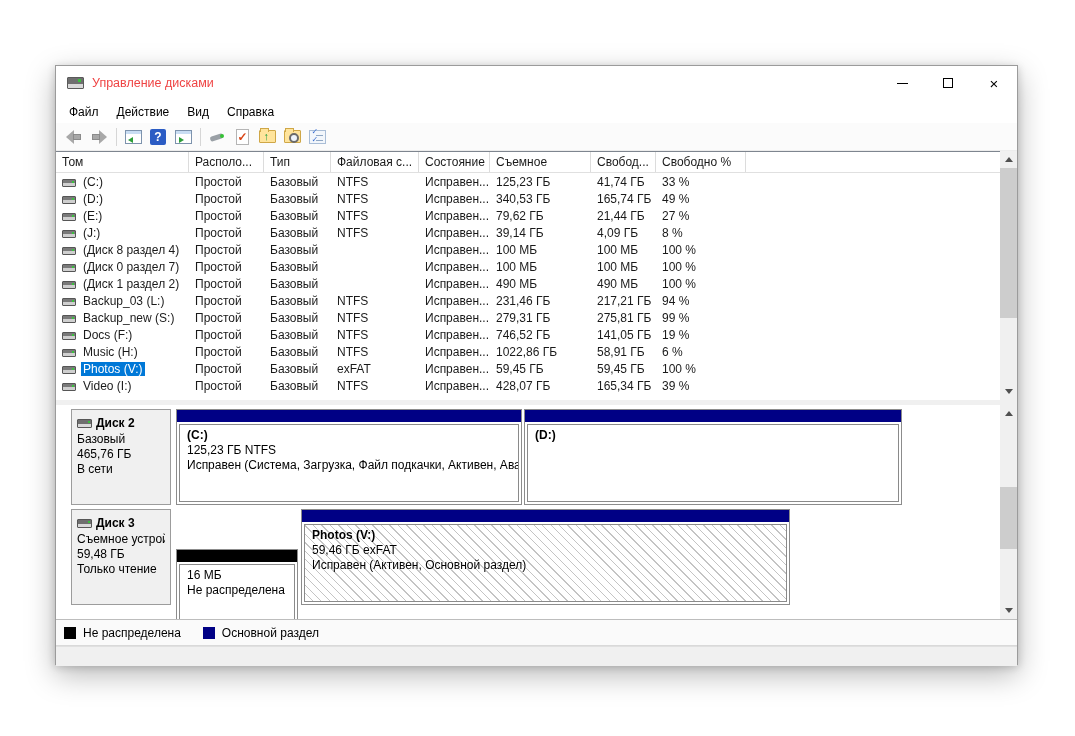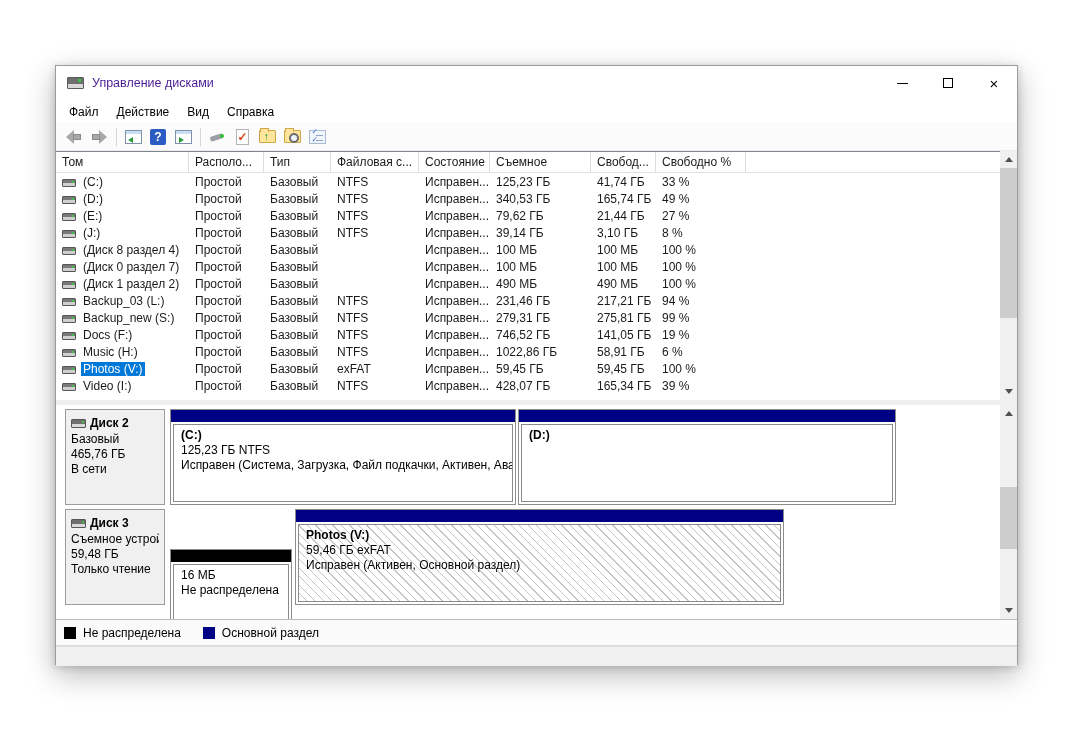--- a/index.html
+++ b/index.html
@@ -6,21 +6,21 @@
   html,body { width:1075px; height:736px; background:#ffffff; font-family:"Liberation Sans", sans-serif; overflow:hidden; }
 
   .window { position:absolute; left:55px; top:65px; width:963px; height:600px; background:#fff;
             border:1px solid #9b9b9b; box-shadow:0 10px 28px rgba(0,0,0,.28), 0 2px 8px rgba(0,0,0,.18); }
 
   
   .titlebar { position:absolute; left:0; top:0; width:100%; height:34px; background:#fff; display:flex; align-items:center; }
   .app-icon { width:17px; height:12px; margin:0 8px 0 11px; position:relative;
               background:linear-gradient(#6f6f6f 0 55%, #d9d9d9 55% 100%); border:1px solid #5a5a5a; border-radius:1px; }
   .app-icon::after { content:""; position:absolute; right:2px; top:1px; width:3px; height:3px; background:#39c23c; }
-  .title-text { font-size:12.5px; color:#4c1d95; }
+  .title-text { font-size:12.5px; color:#ef4444; }
   .controls { margin-left:auto; display:flex; height:100%; }
   .ctl { width:46px; height:100%; display:flex; align-items:center; justify-content:center; background:#fff; }
   .glyph-min { width:11px; height:1px; background:#000; display:block; }
   .glyph-max { width:10px; height:10px; border:1px solid #000; display:block; }
   .glyph-close { font-size:15px; color:#000; line-height:1; }
 
   
   .menubar { position:absolute; left:0; top:34px; width:100%; height:23px; background:#fff; display:flex; align-items:center; padding-left:4px; }
   .menu-item { font-size:12px; padding:3px 9px; color:#000; }
 
@@ -75,21 +75,21 @@
   .sb-up { top:0; } .sb-dn { bottom:0; }
   .tri-up { width:0; height:0; border-left:4px solid transparent; border-right:4px solid transparent; border-bottom:5px solid #505050; }
   .tri-dn { width:0; height:0; border-left:4px solid transparent; border-right:4px solid transparent; border-top:5px solid #505050; }
   .sb-thumb { position:absolute; left:0; width:17px; background:#cdcdcd; }
 
   
   .splitter { position:absolute; left:0; top:334px; width:100%; height:5px; background:#f0f0f0; }
 
   
   .bottompane { position:absolute; left:0; top:339px; width:100%; height:241px; background:#fff; }
-  .diskrow { position:absolute; left:4px; height:96px; width:100%; }
+  .diskrow { position:absolute; left:10px; height:96px; width:100%; }
   .dr2 { top:4px; } .dr3 { top:104px; }
   .diskinfo { position:absolute; left:5px; top:0; width:100px; height:96px; background:#f0f0f0; border:1px solid #9c9c9c; padding:6px 5px 0 5px; }
   .di-title { font-size:12px; font-weight:bold; white-space:nowrap; margin-bottom:2px; }
   .di-ico { display:inline-block; width:15px; height:9px; position:relative; margin-right:4px; vertical-align:-1px;
             background:linear-gradient(#6f6f6f 0 55%, #d9d9d9 55% 100%); border:1px solid #565656; border-radius:1px; }
   .di-ico::after { content:""; position:absolute; right:1px; top:1px; width:2px; height:2px; background:#39c23c; }
   .di-line { font-size:12px; line-height:15px; white-space:nowrap; overflow:hidden; }
   .part { position:absolute; top:0; height:96px; border:1px solid #8c8c8c; background:#fff; display:flex; flex-direction:column; }
   .part-head { height:12px; flex:none; }
   .head-primary { background:#000085; }
@@ -234,21 +234,21 @@
           <div class="lcell c6">21,44 ГБ</div>
           <div class="lcell c7">27 %</div>
         </div>
         <div class="lrow">
           <div class="lcell c0"><span class="vol-ico"></span><span class="vol-name">(J:)</span></div>
           <div class="lcell c1">Простой</div>
           <div class="lcell c2">Базовый</div>
           <div class="lcell c3">NTFS</div>
           <div class="lcell c4">Исправен...</div>
           <div class="lcell c5">39,14 ГБ</div>
-          <div class="lcell c6">3,10 ГБ</div>
+          <div class="lcell c6">4,09 ГБ</div>
           <div class="lcell c7">8 %</div>
         </div>
         <div class="lrow">
           <div class="lcell c0"><span class="vol-ico"></span><span class="vol-name">(Диск 8 раздел 4)</span></div>
           <div class="lcell c1">Простой</div>
           <div class="lcell c2">Базовый</div>
           <div class="lcell c3"></div>
           <div class="lcell c4">Исправен...</div>
           <div class="lcell c5">100 МБ</div>
           <div class="lcell c6">100 МБ</div>

